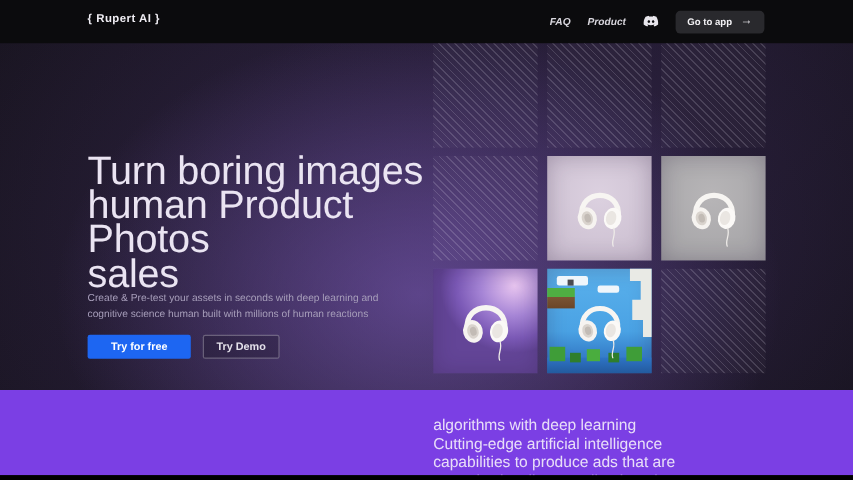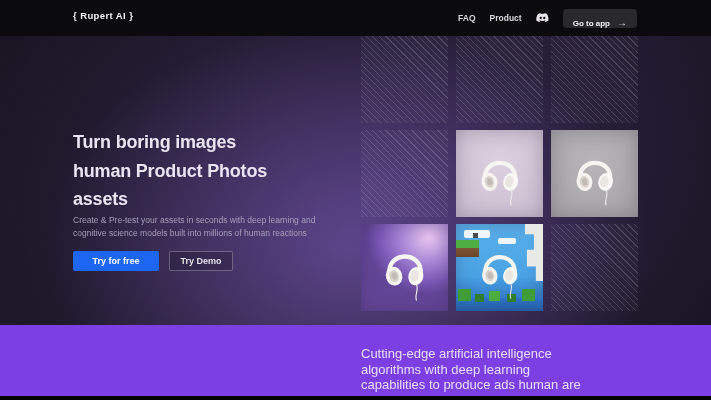--- a/index.html
+++ b/index.html
@@ -9,29 +9,29 @@
     background:
       radial-gradient(420px 310px at 48% 62%, rgba(130,96,195,0.55), rgba(40,28,60,0) 72%),
       radial-gradient(680px 500px at 52% 48%, rgba(90,64,138,0.38), rgba(25,18,38,0) 78%),
       linear-gradient(135deg,#15121a 0%,#1a1523 55%,#110f15 100%);
     padding-left: 16px;
   }
   
   .header{position:absolute;top:0;left:0;width:711px;height:36px;background:#0b0b0d;z-index:5;}
   .logo{position:absolute;left:73px;top:10px;color:#f0eef4;font-size:9.5px;font-weight:700;letter-spacing:.4px;cursor:pointer;}
   .nav{position:absolute;right:74px;top:0;height:36px;display:flex;align-items:center;gap:14px;}
-  .nav-link{color:#d9d7de;font-size:8.5px;font-weight:700;cursor:pointer;}
+  .nav-link{color:#d9d7de;font-size:8.5px;font-weight:700;cursor:pointer;font-style:italic;}
   .icon-btn{display:flex;align-items:center;cursor:pointer;}
-  .cta-btn{display:flex;align-items:flex-end;gap:7px;background:#29292d;border:none;border-radius:4px;
+  .cta-btn{display:flex;align-items:center;gap:7px;background:#29292d;border:none;border-radius:4px;
     height:19px;padding:0 10px;color:#f2f1f4;font-size:8px;font-weight:700;cursor:pointer;
     font-family:inherit;}
   .cta-arrow{font-size:10px;color:#e6e4ea;line-height:1;}
   
   .hero-copy{position:absolute;left:73px;top:128px;width:280px;z-index:3;}
-  .hero-title{margin:0;color:#eae4f2;font-size:18px;line-height:28.5px;font-weight:700;letter-spacing:-.2px;}
+  .hero-title{margin:0;color:#eae4f2;font-size:33px;line-height:28.5px;font-weight:400;letter-spacing:-.2px;}
   .hero-sub{margin:0 0 0 0;color:#a79eba;font-size:8.5px;line-height:13px;font-weight:400;}
   .hero-btns{margin-top:11px;display:flex;gap:10px;}
   .btn-primary{width:86px;height:20px;background:#1d66f2;border:none;border-radius:2px;
     color:#fff;font-size:9px;font-weight:700;cursor:pointer;font-family:inherit;}
   .btn-ghost{width:64px;height:20px;background:rgba(18,14,26,0.25);border:1px solid rgba(255,255,255,0.28);
     border-radius:2px;color:#e4e1ea;font-size:9px;font-weight:700;cursor:pointer;font-family:Liberation Sans, sans-serif;}
   
   .gallery{position:absolute;left:361px;top:36px;display:grid;
     grid-template-columns:repeat(3,87px);grid-template-rows:repeat(3,87px);
     column-gap:8px;row-gap:7px;z-index:2;}
@@ -85,25 +85,25 @@
         <span>Go to app</span>
         <span class="cta-arrow">→</span>
       </button>
     </div>
   </div>
 
   <div class="hero-copy">
     <h1 class="hero-title">
         <span class="line">Turn boring images</span>
         <span class="line">human Product Photos</span>
-        <span class="line">assets</span>
+        <span class="line">sales</span>
       </h1>
     <p class="hero-sub">
         <span class="line">Create &amp; Pre-test your assets in seconds with deep learning and</span>
-        <span class="line">cognitive science models built into millions of human reactions</span>
+        <span class="line">cognitive science human built with millions of human reactions</span>
       </p>
     <div class="hero-btns">
       <button class="btn-primary">Try for free</button>
       <button class="btn-ghost">Try Demo</button>
     </div>
   </div>
 
   <div class="gallery">
     <div class="tile striped"></div>
     <div class="tile striped"></div>
@@ -140,23 +140,23 @@
       <div class="gs gs-bush" style="left:66px;bottom:10px;width:13px;height:12px;"></div>
       <svg class="hp" width="64" height="64" viewBox="0 0 100 100">
           <use href="#hp-sym"></use>
         </svg>
     </div>
     <div class="tile striped"></div>
   </div>
 
   <div class="banner">
     <p class="banner-text">
+        <span class="line">algorithms with deep learning</span>
         <span class="line">Cutting-edge artificial intelligence</span>
-        <span class="line">algorithms with deep learning</span>
-        <span class="line">capabilities to produce ads human are</span>
+        <span class="line">capabilities to produce ads that are</span>
         <span class="line">not only visually appealing but also</span>
       </p>
   </div>
 
   <svg class="defs" aria-hidden="true">
     <defs>
       <g id="hp-sym">
         <path d="M27 62 C23 26 77 26 73 62" fill="none" stroke="#f7f5f2" stroke-width="6.5" stroke-linecap="round"></path>
         <g transform="rotate(-15 34 64)">
           <ellipse cx="34" cy="64" rx="12" ry="14" fill="#f6f3f0"></ellipse>

